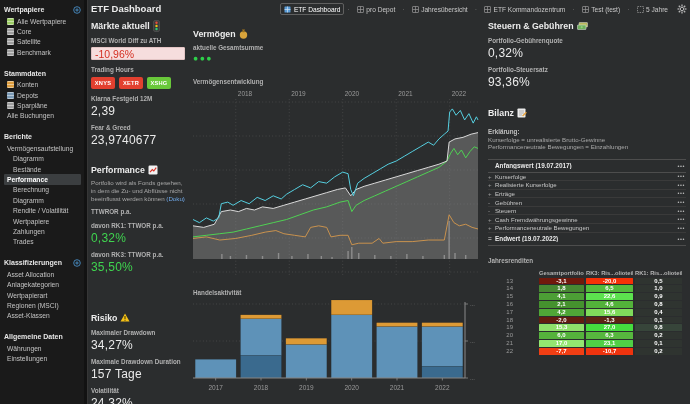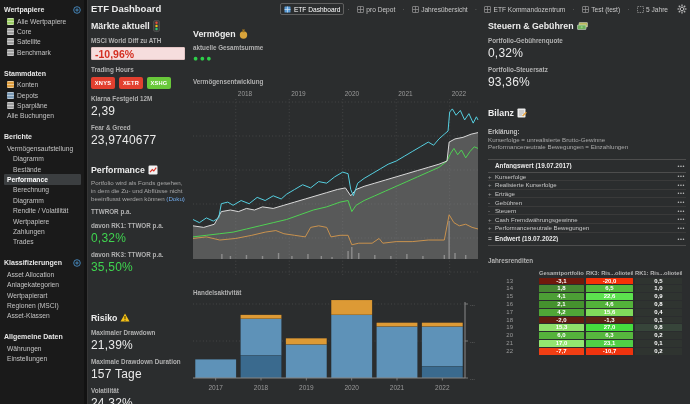--- a/index.html
+++ b/index.html
@@ -26,21 +26,21 @@
   
   .col{position:absolute;top:20px;}
   #col1{left:91px;width:95px;}
   #col2{left:193px;width:292px;height:384px;margin-top:8px;}
   #col3{left:488px;width:198px;}
   .sec-head{display:flex;align-items:center;gap:3px;height:11px;font-size:8.8px;font-weight:bold;color:#ececec;}
   .sm-label{font-size:6.3px;font-weight:bold;color:#b1b1b1;line-height:8px;margin-top:6px;white-space:nowrap;}
   .big-val{font-size:12px;color:#eaeaea;line-height:14px;margin-top:1px;letter-spacing:.2px;}
   .big-val.green{color:#3fd44f;}
   .mt-sec{margin-top:17px;}
-  .msci-box{margin-top:2px;width:94px;height:13px;background:#f6dddd;border:1px solid #e3c4c4;border-radius:1px;display:flex;align-items:center;padding-left:3px;box-sizing:border-box;font-size:10.5px;font-weight:bold;color:#d43023;}
+  .msci-box{margin-top:2px;width:94px;height:13px;background:#f6dddd;border:1px solid #e3c4c4;border-radius:1px;display:flex;align-items:center;padding-left:3px;box-sizing:border-box;font-size:10.5px;font-weight:normal;color:#d43023;}
   .th-row{display:flex;gap:4px;margin-top:3px;}
   .th-btn{width:24px;height:12px;border-radius:2px;display:flex;align-items:center;justify-content:center;font-size:5.7px;font-weight:bold;color:#fff;letter-spacing:.2px;}
   .th-btn.red{background:#e2402f;}
   .th-btn.green{background:#69c83a;}
   .desc{font-size:6.2px;color:#a9a9a9;line-height:7.8px;margin-top:4px;width:95px;}
   .link{color:#6fa8e8;cursor:pointer;}
   
   #col2 .sec-head{position:absolute;left:0;top:0;}
   .total-label{position:absolute;left:0;top:16px;}
   .hidden-dots{position:absolute;left:0;top:26px;color:#2ed04a;font-size:8.5px;letter-spacing:1.5px;line-height:9px;}
@@ -318,21 +318,21 @@
       <span>
         <svg width="10" height="9" viewBox="0 0 10 9">
             <path d="M5 0.5 L9.5 8.5 L0.5 8.5 Z" fill="#f5c117"></path>
             <rect x="4.5" y="3" width="1" height="3" fill="#3a3000"></rect>
             <rect x="4.5" y="6.7" width="1" height="1" fill="#3a3000"></rect>
           </svg>
       </span>
     </div>
     <div id="risk-metrics">
         <div class="sm-label">Maximaler Drawdown</div>
-        <div class="big-val">21,39%</div>
+        <div class="big-val">34,27%</div>
         <div class="sm-label">Maximale Drawdown Duration</div>
         <div class="big-val">157 Tage</div>
         <div class="sm-label">Volatilität</div>
         <div class="big-val">24,32%</div>
       </div>
   </section>
 
   <section class="col" id="col2">
     <div class="sec-head">
       <span>Vermögen</span>

